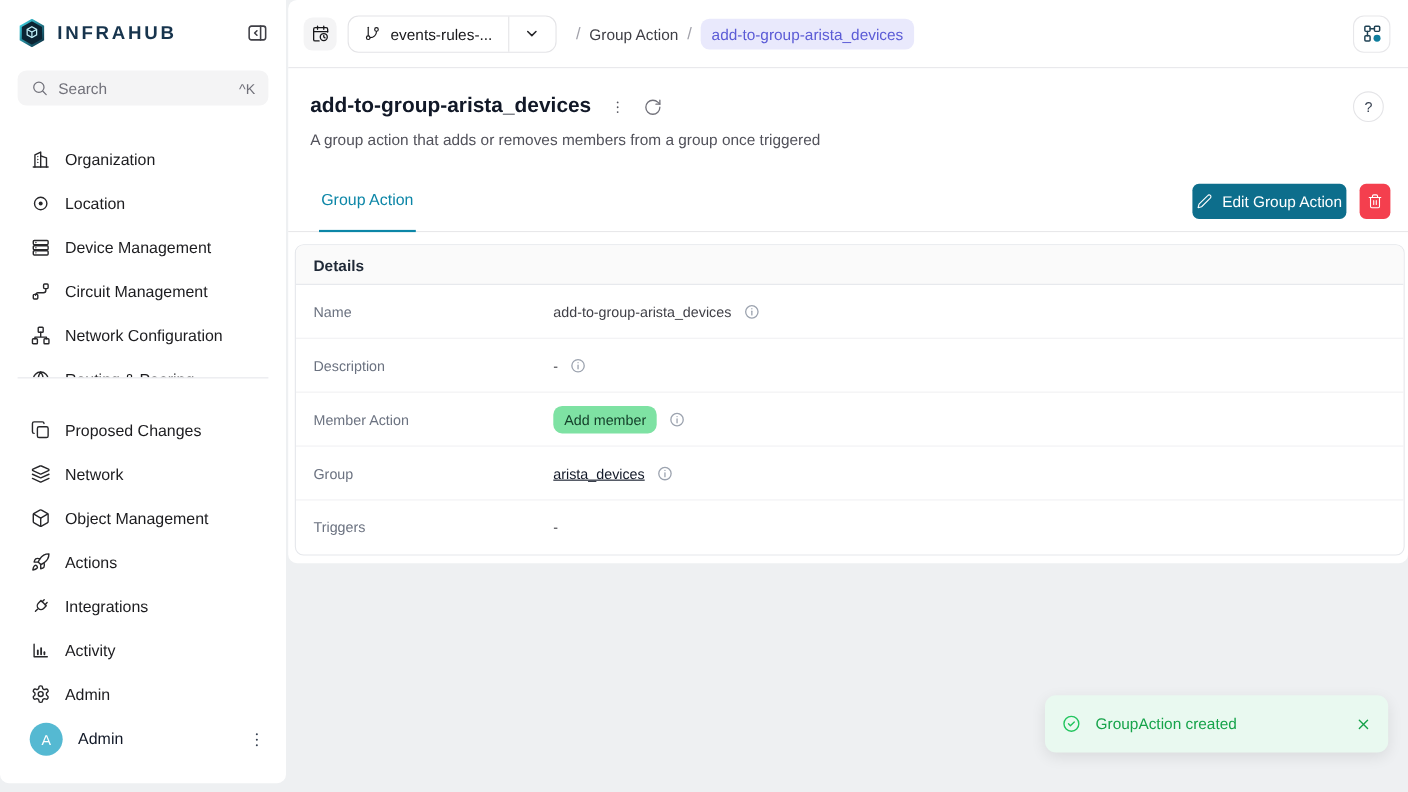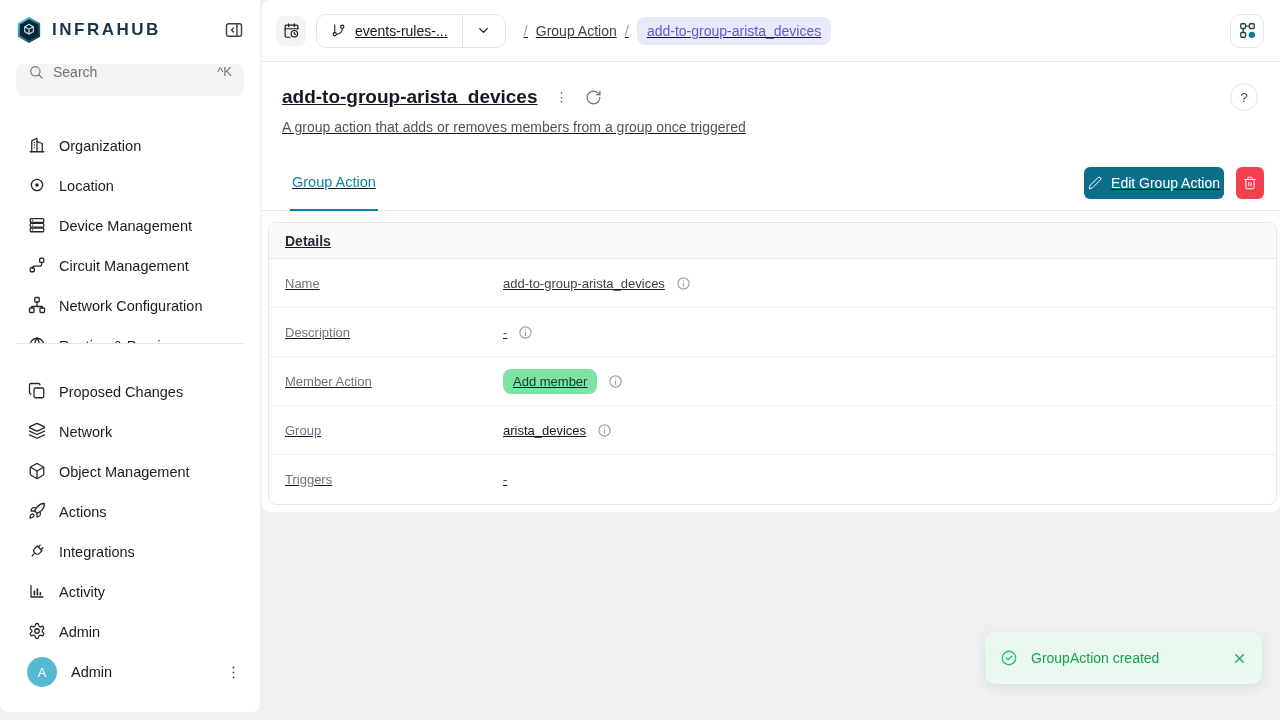--- a/index.html
+++ b/index.html
@@ -17,40 +17,40 @@
   
   .sidebar {
     width:260px; height:712px; background:#fff; flex-shrink:0;
     border-radius:0 0 8px 8px; display:flex; flex-direction:column;
   }
   .logo-row { height:60px; display:flex; align-items:center; padding:0 16px; gap:10px; }
   .brand { font-size:17px; font-weight:800; letter-spacing:2.5px; color:#17344d; }
   .collapse-btn { margin-left:auto; color:#3f3f46; cursor:pointer; }
   .search-box {
     height:32px; background:#f4f4f5; border-radius:8px; margin:4px 16px 0;
-    display:flex; padding:0 12px; gap:9px;
+    display:flex; align-items:center; padding:0 12px; gap:9px;
     font-size:14px; color:#71717a; cursor:text;
   }
   .search-kbd { margin-left:auto; font-size:13px; color:#71717a; }
   .nav1 { height:247px; overflow:hidden; padding:18px 12px 0; }
   .nav2 { padding:16px 12px 0; }
   .nav-item {
     height:40px; border-radius:8px; display:flex; align-items:flex-end; gap:13px;
     padding:0 16px; font-size:14.5px; color:#1c1c1f; cursor:pointer;
   }
   .nav-item .nico { color:#27272a; flex-shrink:0; }
   .sb-divider { height:1px; background:#e5e7eb; margin:0 16px; }
   .user-row { margin-top:auto; display:flex; align-items:center; gap:14px; padding:0 18px 0 27px; height:52px; margin-bottom:14px; }
   .avatar { width:30px; height:30px; border-radius:50%; background:#55b9d2; color:#fff;
     display:flex; align-items:center; justify-content:center; font-size:13px; }
   .user-name { font-size:14.5px; color:#111827; }
   .user-menu { margin-left:auto; color:#374151; cursor:pointer; }
 
   
-  .main { flex:1; margin-left:2px; display:flex; flex-direction:column;text-decoration:underline; }
+  .main { flex:1; margin-left:2px; display:flex; flex-direction:column; }
   .topbar {
     height:62px; background:#fff; border-bottom:1px solid #e7e7ea; border-radius:8px 0 0 0;
     display:flex; align-items:center; padding:0 16px 0 14px;
   }
   .icon-btn-gray { width:30px; height:30px; background:#f4f4f5; border-radius:8px;
     display:flex; align-items:center; justify-content:center; color:#18181b; cursor:pointer; }
   .branch-pill { height:34px; border:1px solid #e4e4e7; border-radius:10px; margin-left:10px;
     display:flex; align-items:center; overflow:hidden; cursor:pointer; background:#fff; }
   .branch-main { display:flex; align-items:center; gap:9px; padding:0 14px; font-size:14px; color:#18181b; }
   .branch-sep { width:1px; height:34px; background:#e4e4e7; }
@@ -96,21 +96,21 @@
   .dval { color:#3f3f46; display:flex; align-items:center; gap:11px; }
   .badge { background:#7ee2a3; color:#14402a; padding:5px 10px; border-radius:8px; font-size:13px; }
   .glink { color:#111827; text-decoration:underline; cursor:pointer; }
   .info-ic { color:#9ca3af; }
   .acts-body { height:49px; display:flex; align-items:center; justify-content:center; }
   .spinner { width:18px; height:18px; border-radius:50%; border:2px solid #e7e7ea;
     border-top-color:#0c84a6; animation:spin .9s linear infinite; }
   @keyframes spin { to { transform:rotate(360deg); } }
 
   
-  .toast { position:absolute; right:18px; bottom:36px; width:277px; height:52px;
+  .toast { position:absolute; right:18px; bottom:36px; width:312px; height:52px;
     background:#e9f9f0; border-radius:10px; display:flex; align-items:center;
     padding:0 15px; gap:13px; color:#16a34a; font-size:14px;
     box-shadow:0 4px 14px rgba(0,0,0,.09); }
   .toast-close { margin-left:auto; color:#16a34a; cursor:pointer; }
 </style>
 </head>
 <body>
 
 <svg width="0" height="0" style="position:absolute">
   <defs>

